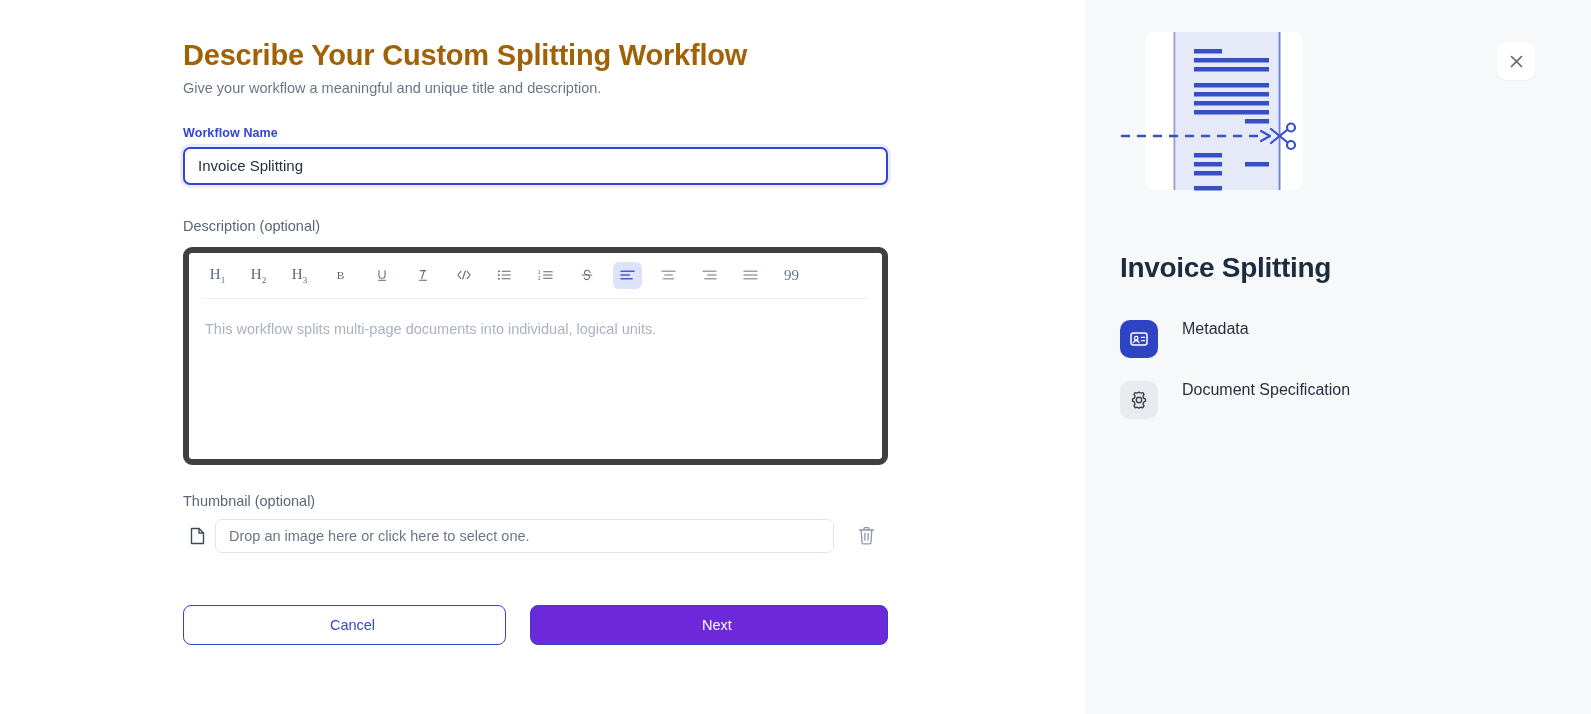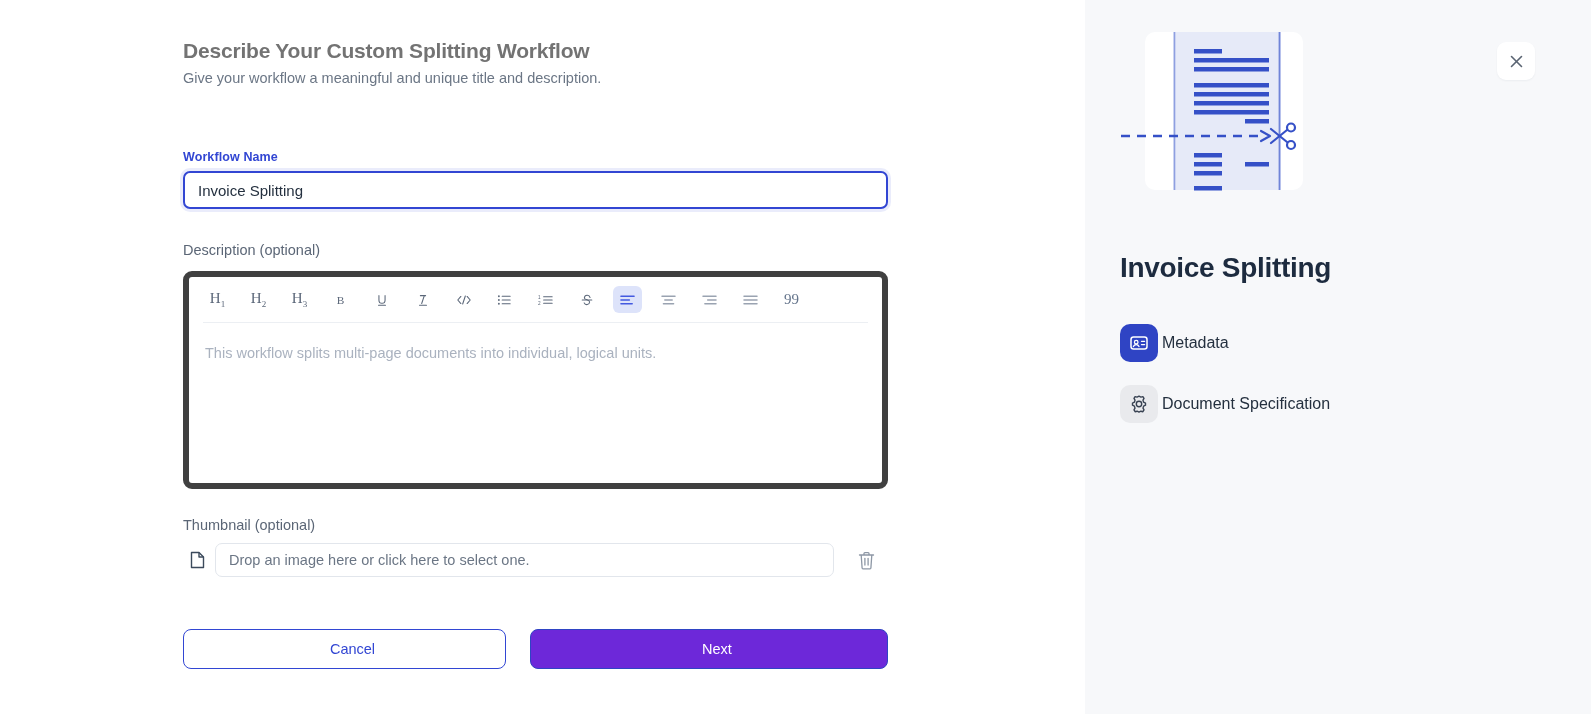--- a/index.html
+++ b/index.html
@@ -14,28 +14,28 @@
 
   
   .left-pane {
     width: 1085px; height: 714px;
     background: #ffffff;
     position: relative;
   }
   .form-wrap { position: absolute; left: 183px; top: 38px; width: 705px; }
 
   .page-title {
-    font-size: 21px; font-weight: bold; color: #737373;
+    font-size: 29px; font-weight: bold; color: #a16207;
     letter-spacing: -0.2px; margin: 0 0 6px 0; line-height: 1.2;
   }
   .page-subtitle {
     font-size: 14.5px; color: #6b7685; margin: 0; line-height: 1.3;
   }
 
-  .field-block { margin-top: 62px; }
+  .field-block { margin-top: 28px; }
   .field-label-blue {
     font-size: 12.5px; color: #3246d3; font-weight: bold;
     letter-spacing: 0.1px; margin-bottom: 7px; display: block;
   }
   .name-input {
     width: 705px; height: 38px;
     border: 2px solid #3246d3; border-radius: 7px;
     background: #ffffff;
     font-family: "Liberation Sans", sans-serif;
     font-size: 15px; color: #24303f;
@@ -145,21 +145,21 @@
     position: absolute; left: 36px; top: 12px;
     width: 186px; height: 186px;
   }
   .panel-title {
     position: absolute; left: 35px; top: 252px;
     font-size: 28px; font-weight: bold; color: #1d2b3f;
     letter-spacing: -0.3px;
   }
   .nav-list { position: absolute; left: 35px; top: 320px; width: 430px; }
   .nav-item {
-    display: flex; align-items: center; gap: 4px;
+    display: flex; gap: 24px;
     height: 46px; margin-bottom: 15px; cursor: pointer;
   }
   .nav-tile {
     width: 38px; height: 38px; border-radius: 10px;
     display: flex; align-items: center; justify-content: center;
     flex: none;
   }
   .nav-tile.active { background: #2f44c4; color: #ffffff; }
   .nav-tile.inactive { background: #e9eaed; color: #384252; }
   .nav-label { font-size: 16px; color: #24303f; }

